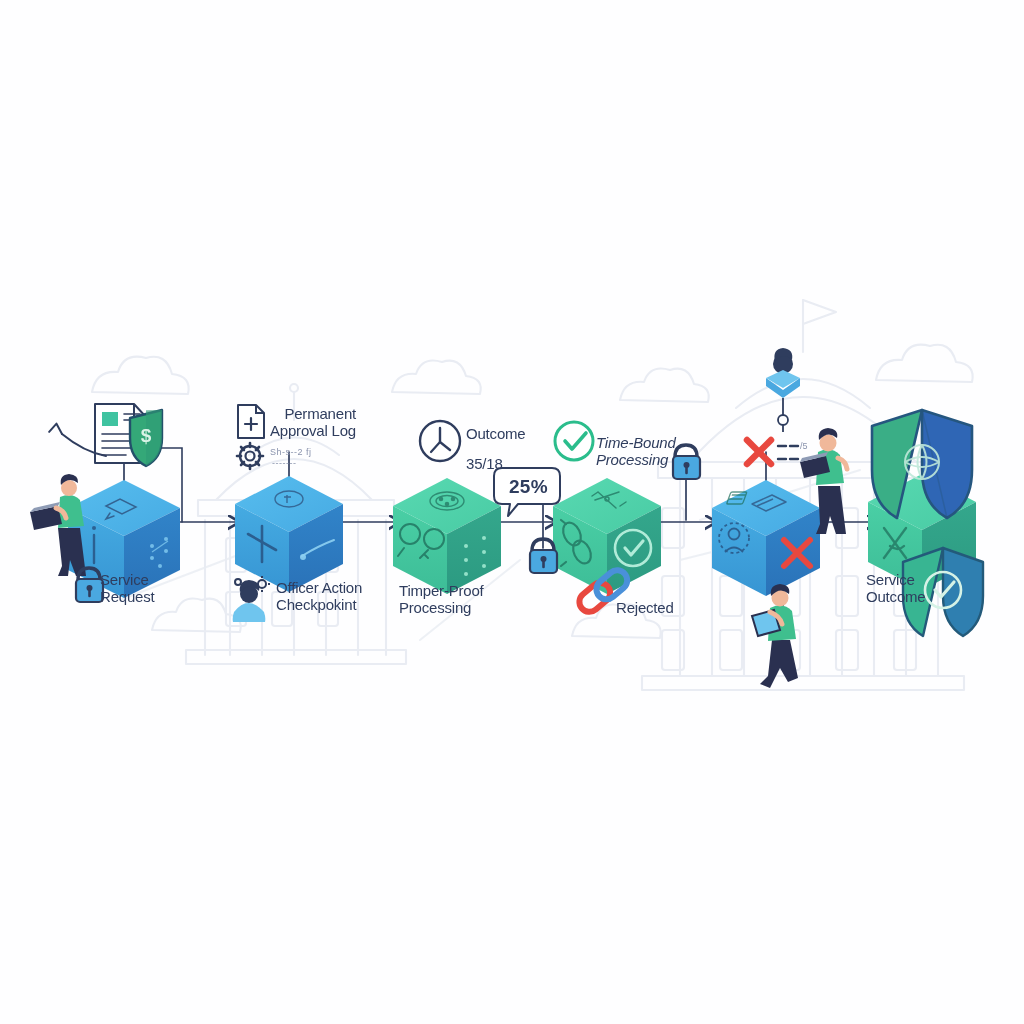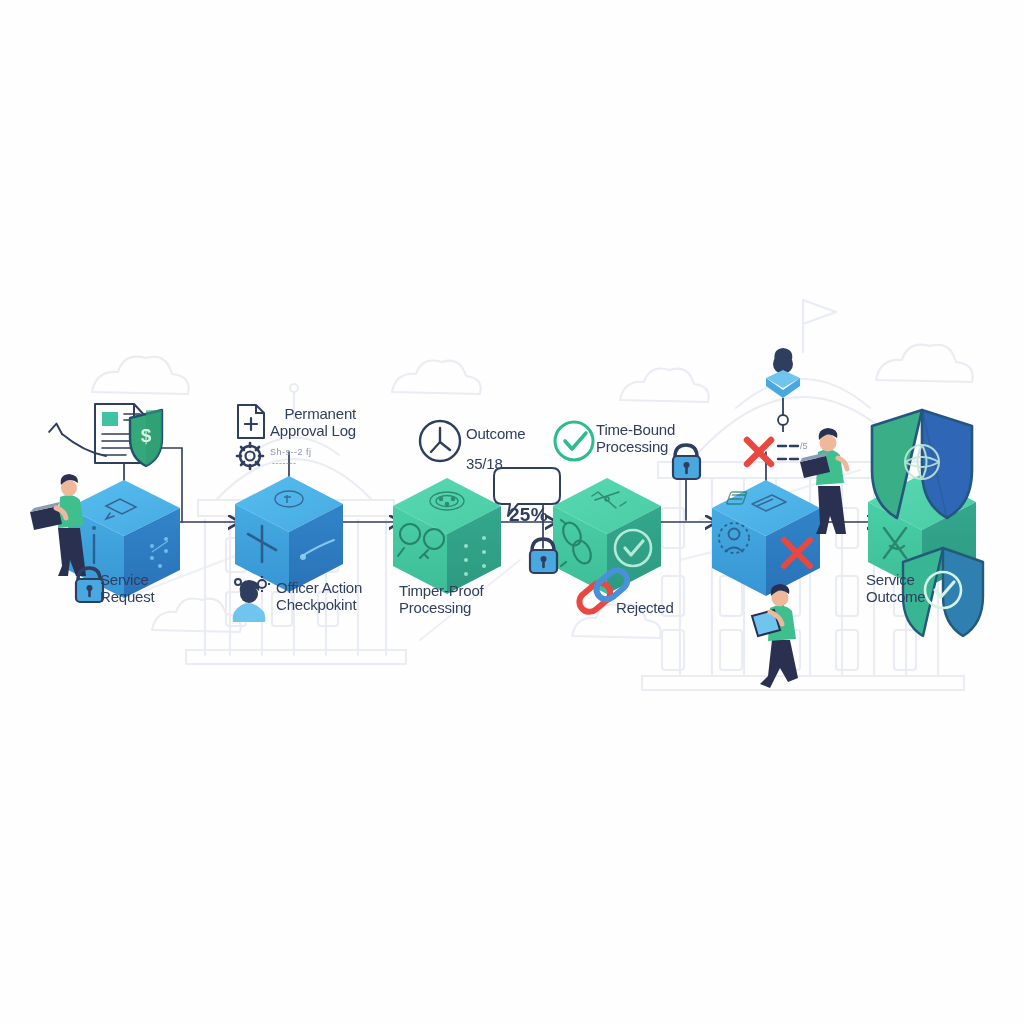--- a/index.html
+++ b/index.html
@@ -39,21 +39,20 @@
     white-space: pre-line;
     letter-spacing: -0.2px;
   }
   .lbl-15 { font-size: 15px; }
   .pct {
     position: absolute;
     font-size: 19px;
     font-weight: bold;
     color: #2f3d5e;
     letter-spacing: 0.3px;
-    margin-top: 28px;
   }
   .scribble {
     position: absolute;
     font-size: 9px;
     color: #8a93ad;
     letter-spacing: 0.5px;
     white-space: nowrap;
   }
 </style>
 </head>
@@ -474,21 +473,21 @@
 Checkpokint</div>
 
   <div class="lbl lbl-15" style="left:466px; top:426px;">Outcome</div>
   <div class="lbl lbl-15" style="left:466px; top:456px;">35/18</div>
 
   <div class="pct" style="left:509px; top:476px;">25%</div>
 
   <div class="lbl lbl-15" style="left:399px; top:583px;">Timper-Proof
 Processing</div>
 
-  <div class="lbl lbl-15" style="left:596px; top:422px;">Time-Bound
+  <div class="lbl lbl-15" style="left:596px; top:435px;font-style:italic;">Time-Bound
 Processing</div>
 
   <div class="lbl lbl-15" style="left:616px; top:600px;">Rejected</div>
 
   <div class="lbl lbl-15" style="left:866px; top:572px;">Service
 Outcome</div>
 
 </div>
 
 </body></html>

